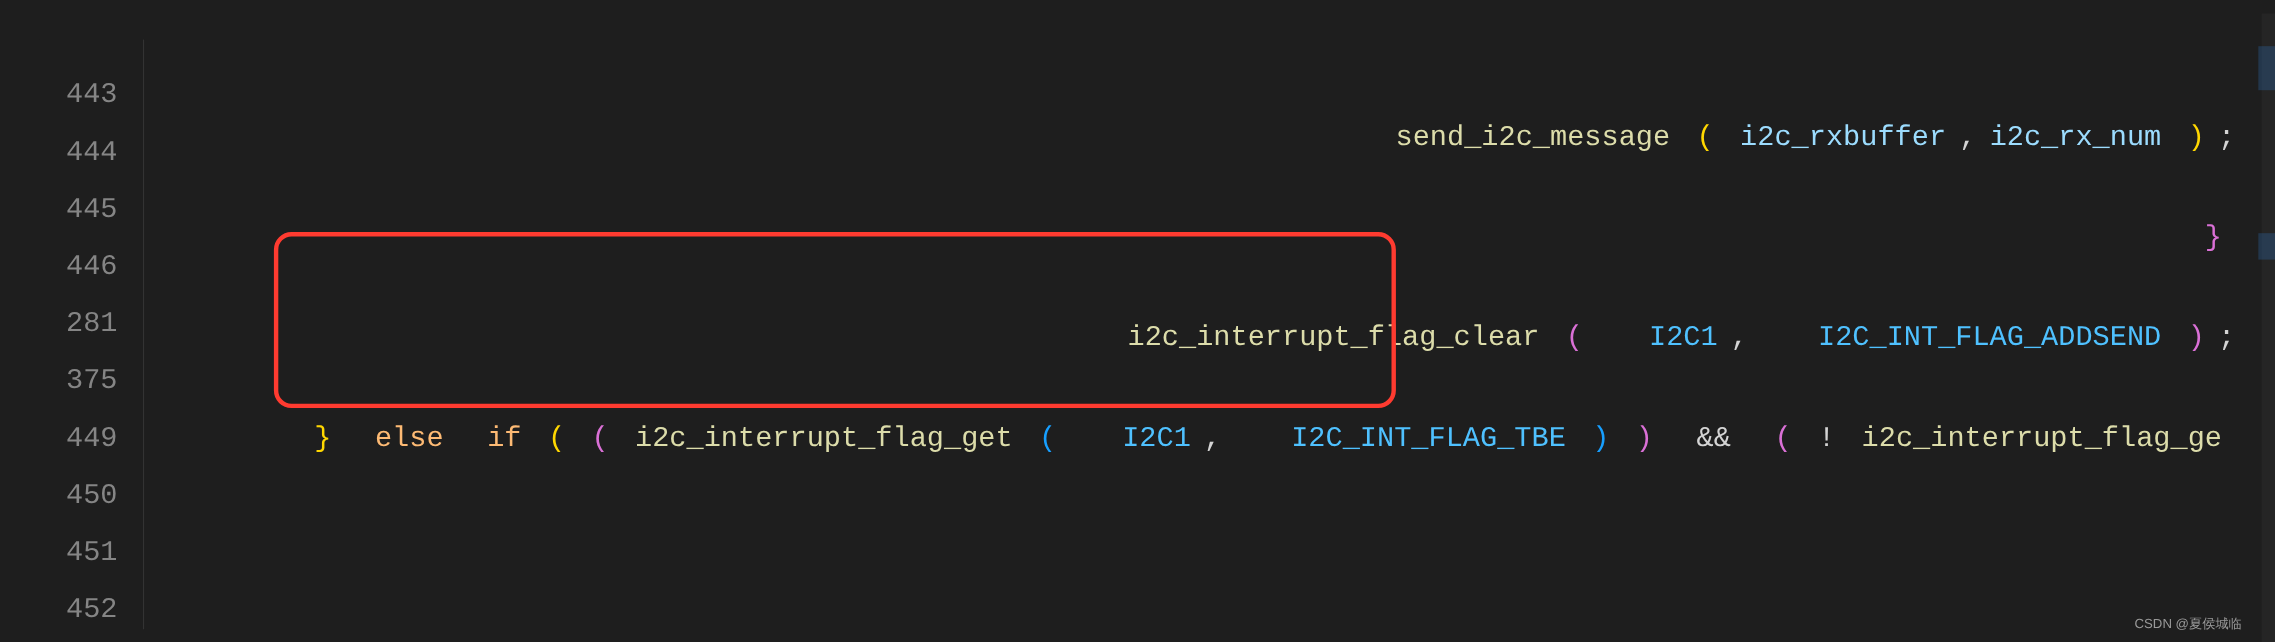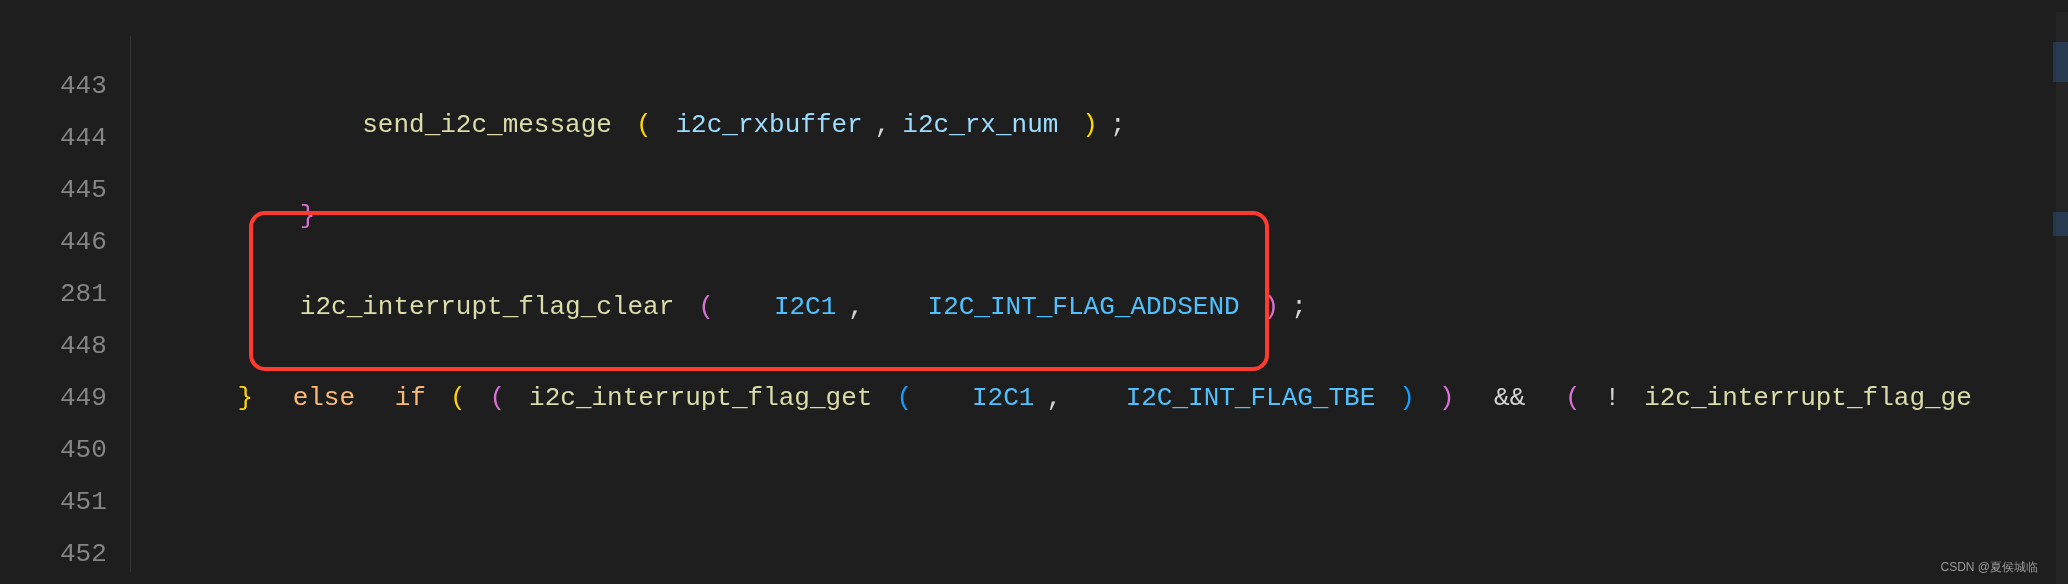--- a/index.html
+++ b/index.html
@@ -34,20 +34,21 @@
   }
   .gutter div {
     height: 52px;
     line-height: 52px;
   }
   .code {
     padding-left: 20px;
     white-space: pre;
     flex: 1;
     position: relative;
+    text-align: right;
   }
   .code-line {
     height: 52px;
     line-height: 52px;
   }
   .fn { color: #dcdcaa; }
   .var { color: #9cdcfe; }
   .kw { color: #fdba74; font-family: Liberation Mono, monospace; }
   .const { color: #4fc1ff; margin-left: 36px; }
   .comment { color: #6a9955; }
@@ -95,21 +96,21 @@
 </head>
 <body>
 
 <div class="editor">
   <div class="gutter">
     <div>443</div>
     <div>444</div>
     <div>445</div>
     <div>446</div>
     <div>281</div>
-    <div>448</div>
+    <div>375</div>
     <div>449</div>
     <div>450</div>
     <div>451</div>
     <div>452</div>
     <div>453</div>
   </div>
   <div class="code">
 <div class="code-line">            <span class="fn">send_i2c_message</span><span class="brace">(</span><span class="var">i2c_rxbuffer</span>,<span class="var">i2c_rx_num</span><span class="brace">)</span>;</div>
 <div class="code-line">        <span class="brace2">}</span></div>
 <div class="code-line">        <span class="fn">i2c_interrupt_flag_clear</span><span class="brace2">(</span><span class="const">I2C1</span>, <span class="const">I2C_INT_FLAG_ADDSEND</span><span class="brace2">)</span>;</div>

